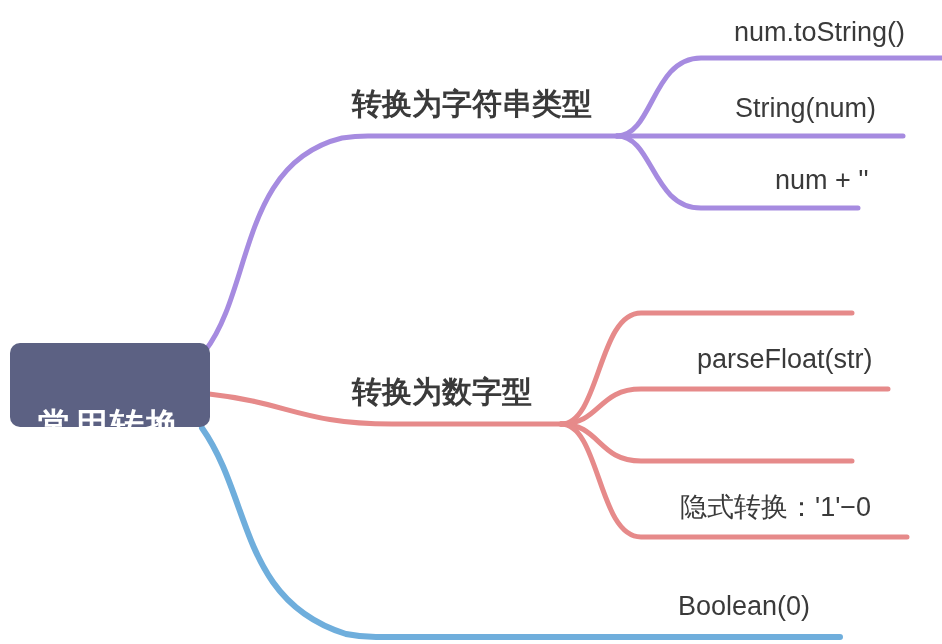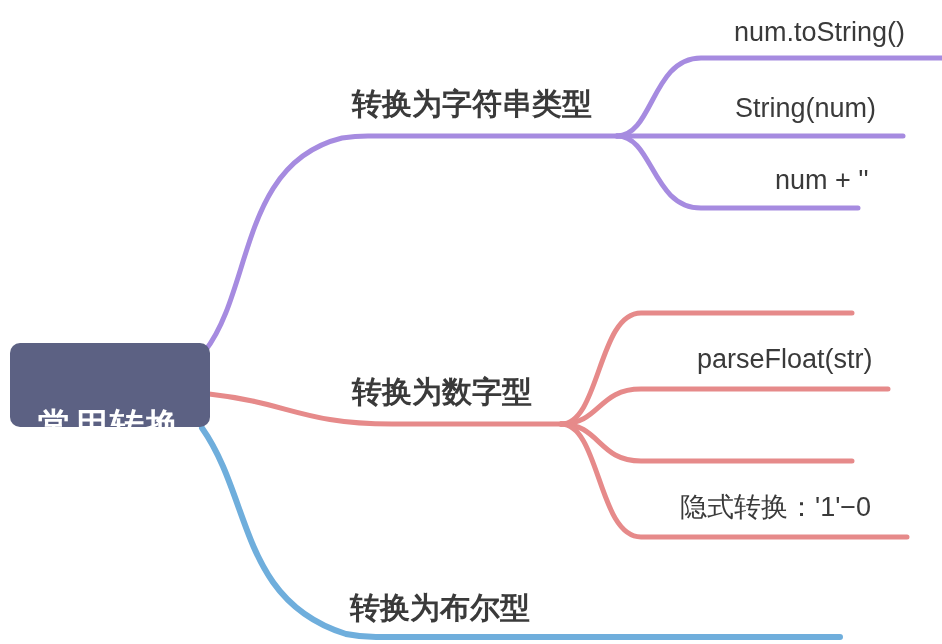--- a/index.html
+++ b/index.html
@@ -98,23 +98,23 @@
 
     <rect x="10" y="343" width="200" height="84" rx="10" fill="#5C6183"></rect>
   </svg>
 
   <div class="root-node">
     <span class="root-node-label">常用转换</span>
   </div>
 
   <div class="branch-label pos-b1">转换为字符串类型</div>
   <div class="branch-label pos-b2">转换为数字型</div>
-  <div class="branch-label pos-b3">转换为布尔型</div>
 
   <div class="leaf-label pos-l2">String(num)</div>
   <div class="leaf-label pos-l1">num.toString()</div>
   <div class="leaf-label pos-l3">num + ''</div>
 
   <div class="leaf-label pos-l5">parseFloat(str)</div>
   <div class="leaf-label pos-l7">隐式转换：'1'−0</div>
 
+  <div class="leaf-label pos-l8">Boolean(0)</div>
 
 </div>
 
 </body></html>

